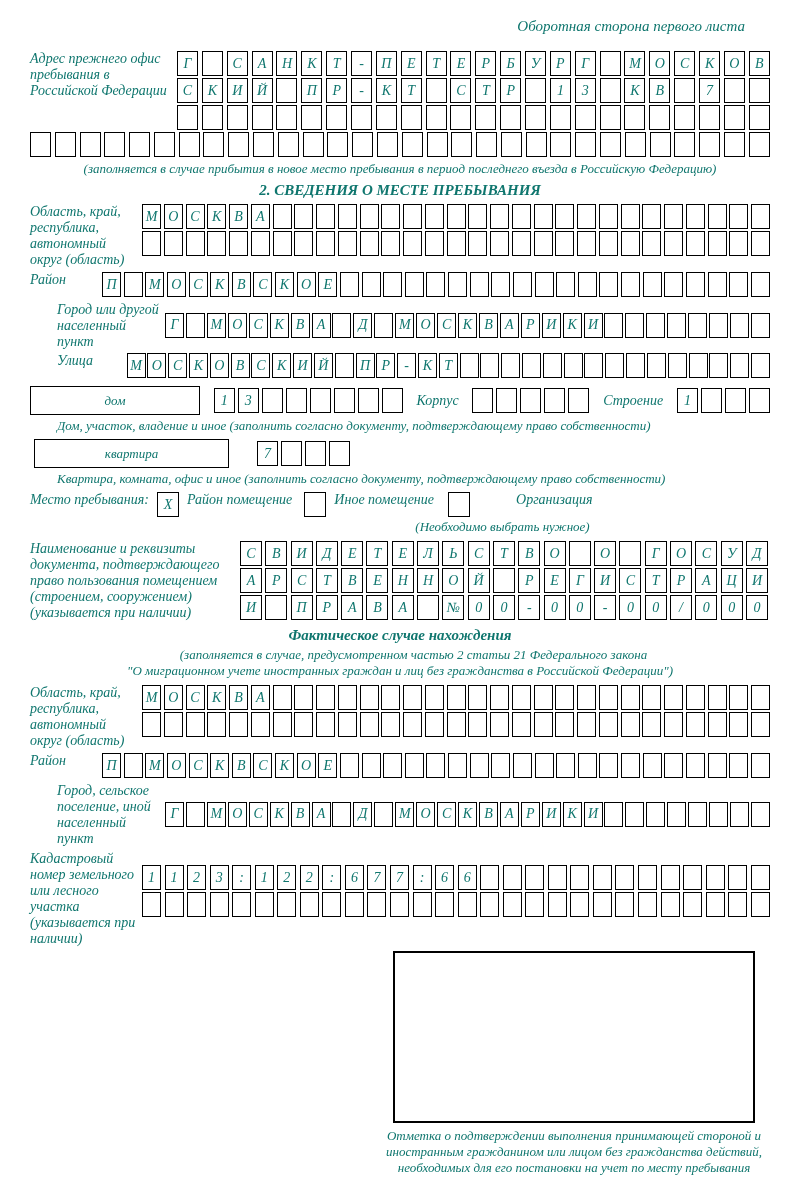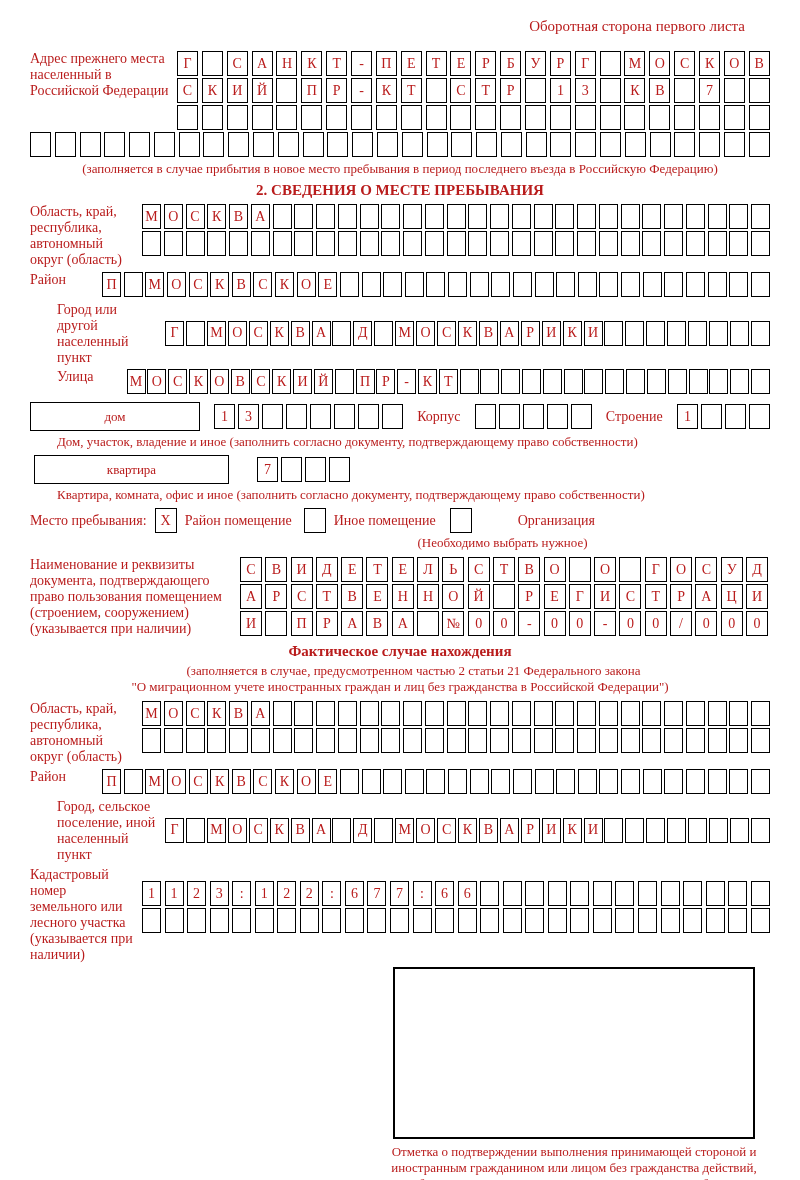--- a/index.html
+++ b/index.html
@@ -1,18 +1,18 @@
 <!DOCTYPE html>
 <html><head>
 <meta charset="utf-8">
 <style>
   html,body{margin:0;padding:0;background:#fff;}
   .page{width:800px;height:1180px;box-sizing:border-box;padding:18px 30px 0 30px;
-    font-family:"Liberation Serif","DejaVu Serif",serif;color:#b91c1c;background:#fff;
-    overflow:hidden;position:relative;}
+    font-family:"Liberation Serif","DejaVu Serif",serif;color:#0f766e;background:#fff;
+    overflow:hidden;position:relative;font-style:italic;}
   .header-note{text-align:right;font-size:15px;margin-right:25px;}
   .flexrow{display:flex;align-items:flex-start;}
   .flexrow.vcenter{align-items:center;}
   .label{font-size:14px;line-height:16px;box-sizing:border-box;padding-right:6px;}
   .lw147{width:147px;} .lw112{width:112px;} .lw72{width:72px;} .lw210{width:210px;}
   .cellcol{display:flex;flex-direction:column;}
   .boxrow{display:flex;justify-content:space-between;margin-bottom:2px;}
   .boxrow-inline{display:flex;gap:3px;}
   .w593{width:593px;} .w740{width:740px;} .w628{width:628px;} .w668{width:668px;} .w528{width:528px;}
   .cell{height:25px;border:1.5px solid #000;box-sizing:border-box;display:flex;
@@ -20,36 +20,36 @@
   .cw21 .cell{width:21px;} .cw19 .cell{width:19px;} .cw22 .cell{width:22px;}
   .caption{font-size:13px;line-height:16px;}
   .center{text-align:center;}
   .sec-title{font-size:15px;font-weight:bold;text-align:center;}
   .namebox{border:1.5px solid #000;box-sizing:border-box;height:29px;display:flex;
     align-items:center;justify-content:center;font-size:13px;}
   .w170{width:170px;} .w195{width:195px;}
   .domrow{display:flex;justify-content:space-between;align-items:center;}
   .kvrow{display:flex;align-items:center;gap:28px;margin-left:4px;}
   .inline-label{font-size:14px;}
-  .stayrow{display:flex;align-items:center;font-size:14px;}
+  .stayrow{display:flex;font-size:14px;}
   .stamp-box{border:2px solid #000;box-sizing:border-box;width:362px;height:172px;margin-left:363px;}
   .stamp-note{width:392px;margin-left:348px;text-align:center;font-size:13px;line-height:16px;}
   .mt16{margin-top:16px;} .mt6{margin-top:6px;} .mt5{margin-top:5px;} .mt4{margin-top:4px;}
   .mt3{margin-top:3px;margin-left:27px;} .mt2{margin-top:2px;text-align:center;}
   .cells-offset{margin-top:14px;}
 </style>
 </head>
 <body>
 
 <div class="page">
 
   <div class="header-note">Оборотная сторона первого листа</div>
 
   <div class="flexrow mt16">
-    <div class="label lw147">Адрес прежнего места населенный в Российской Федерации</div>
+    <div class="label lw147">Адрес прежнего офис пребывания в Российской Федерации</div>
     <div class="cellcol">
       <div class="boxrow w593 cw21">
           <div class="cell">Г</div>
           <div class="cell"></div>
           <div class="cell">С</div>
           <div class="cell">А</div>
           <div class="cell">Н</div>
           <div class="cell">К</div>
           <div class="cell">Т</div>
           <div class="cell">-</div>

